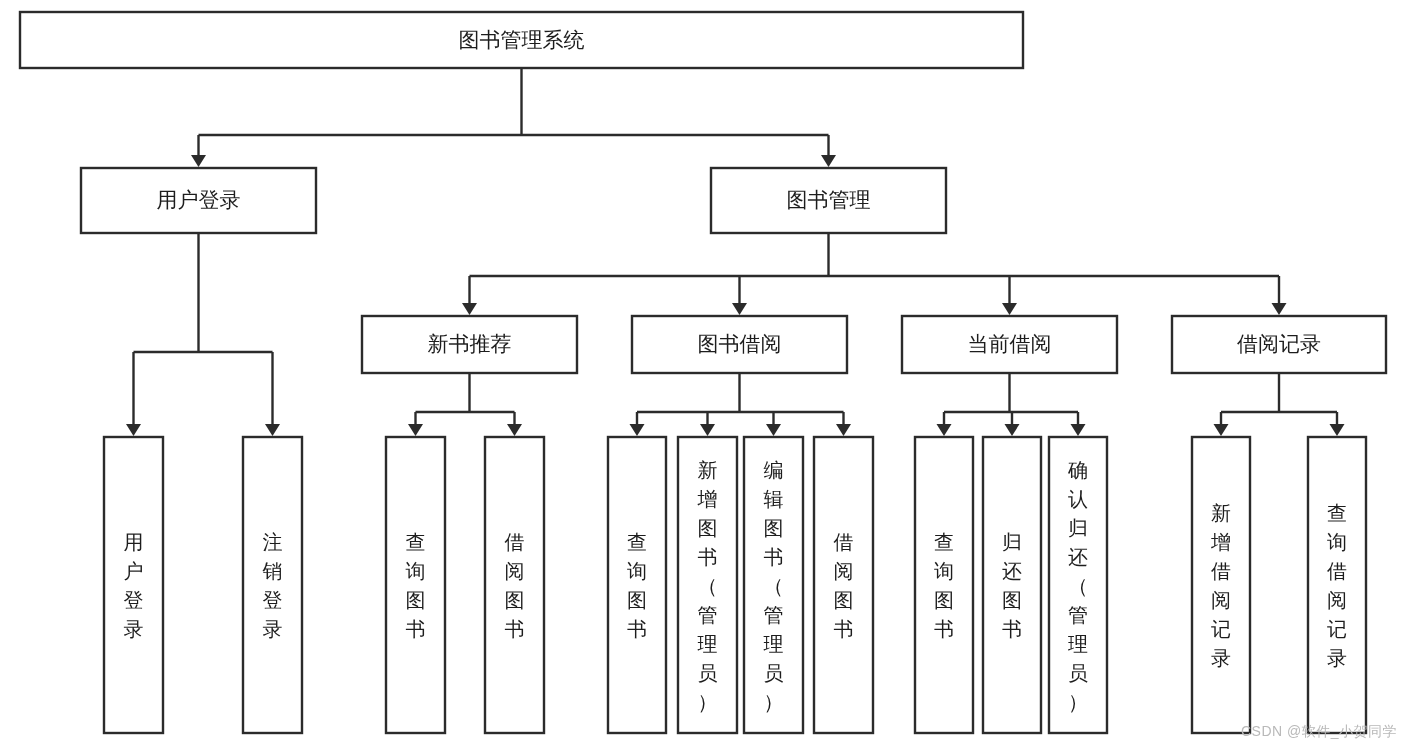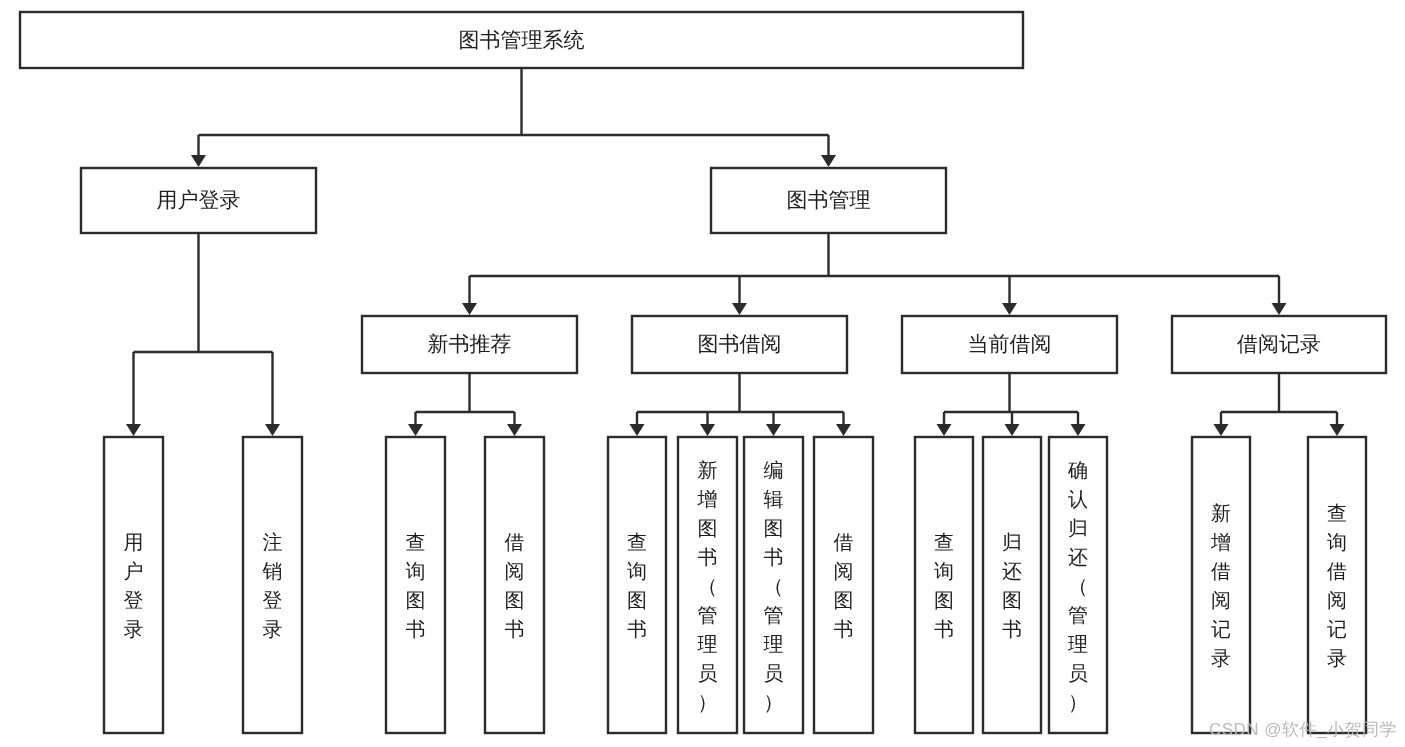--- a/index.html
+++ b/index.html
@@ -51,21 +51,21 @@
   }
   .arrow-head {
     fill: #2b2b2b;
     stroke: none;
   }
   .watermark {
     position: absolute;
     right: 8px;
     bottom: 6px;
     font-family: "Liberation Sans", "DejaVu Sans", sans-serif;
-    font-size: 17px;
+    font-size: 14px;
     color: #b9b9b9;
     letter-spacing: 0.5px;
     white-space: nowrap;
     user-select: none;
   }
 </style>
 </head>
 <body>
 
 <div id="diagram-root">

